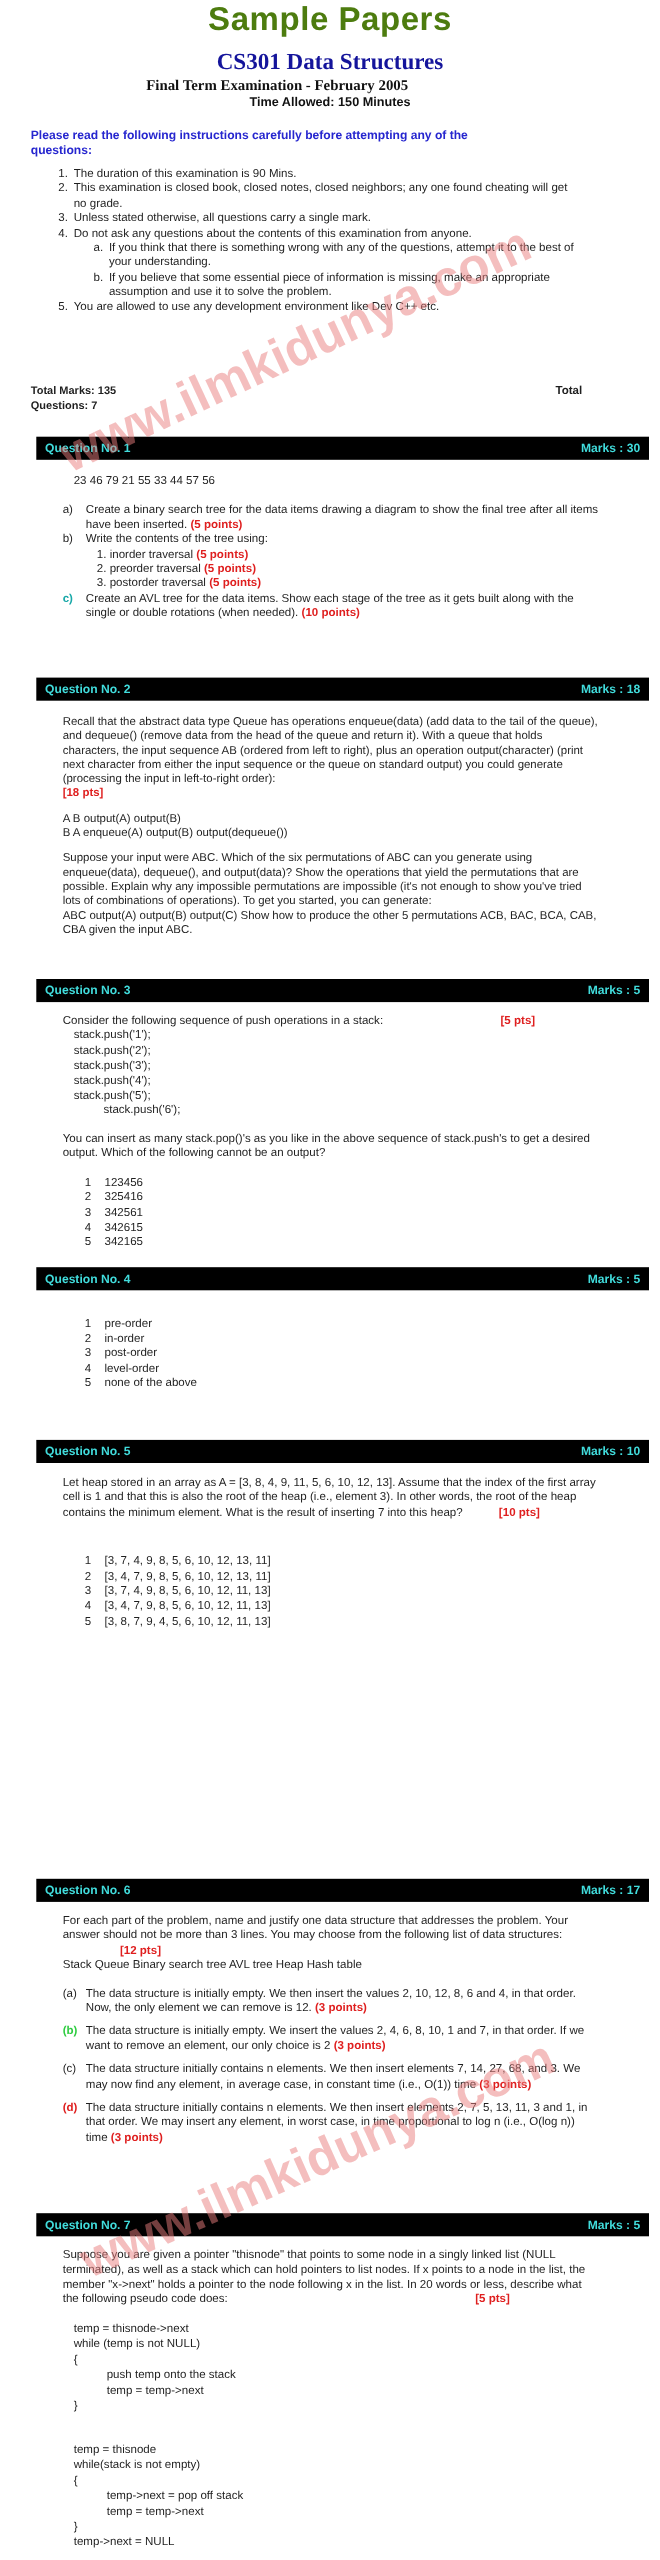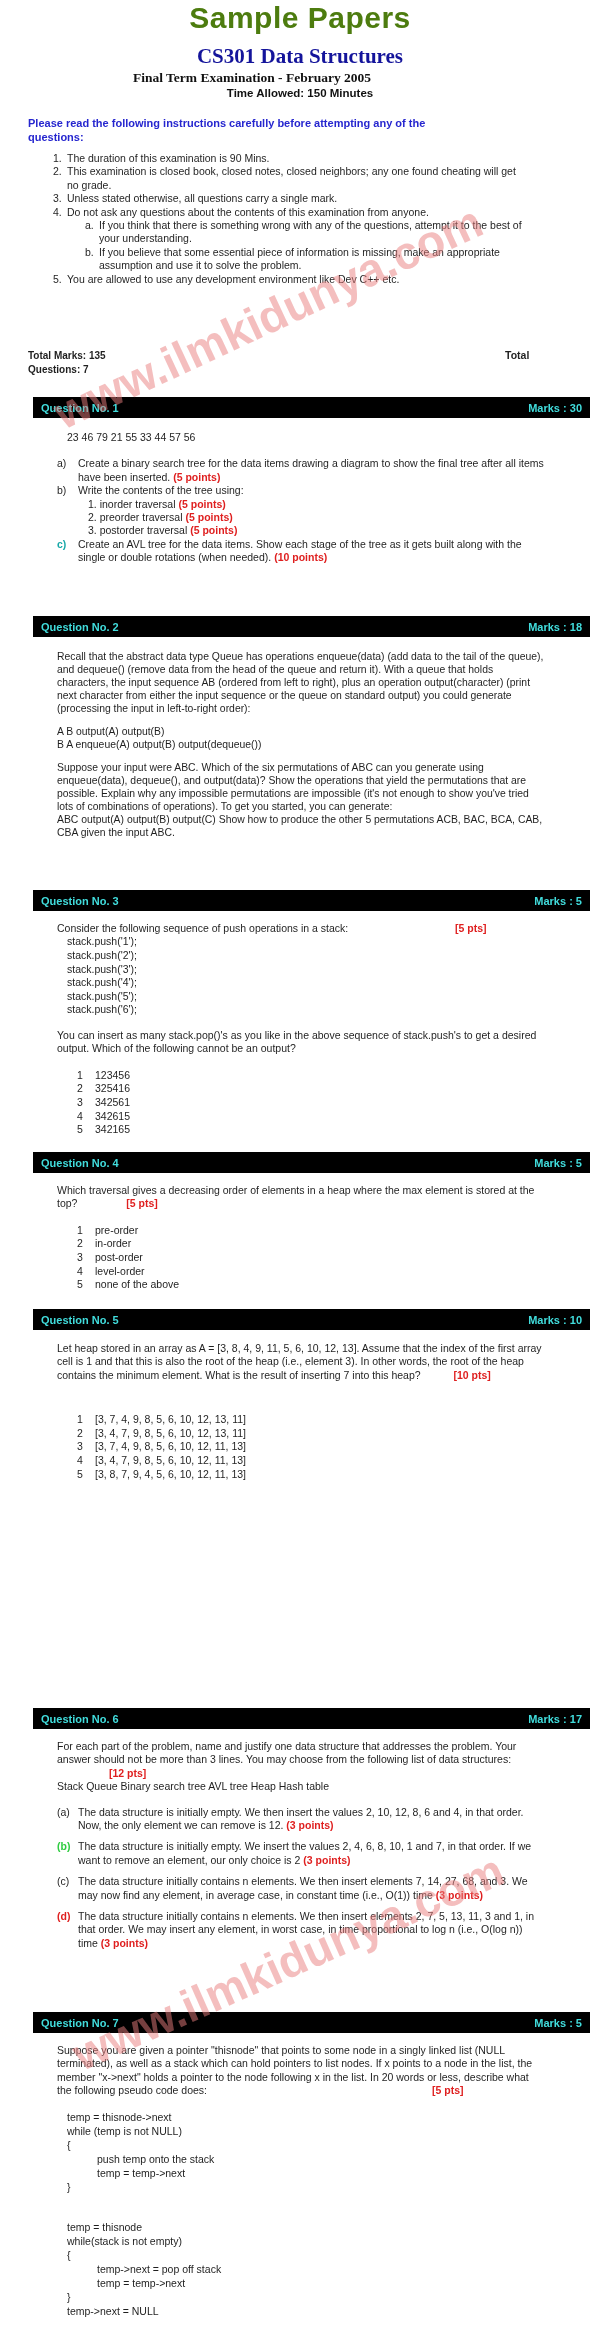--- a/index.html
+++ b/index.html
@@ -150,20 +150,21 @@
     </div>
   </div>
 </div>
 
 <div class="abs qbar" style="top:616px">
   <span>Question No. 2</span>
   <span>Marks : 18</span>
 </div>
 <div class="abs qbody q2body" style="top:650px">
   <div>Recall that the abstract data type Queue has operations enqueue(data) (add data to the tail of the queue), and dequeue() (remove data from the head of the queue and return it). With a queue that holds characters, the input sequence AB (ordered from left to right), plus an operation output(character) (print next character from either the input sequence or the queue on standard output) you could generate (processing the input in left-to-right order):</div>
+  <div class="red">[18 pts]</div>
   <div class="gap10">A B output(A) output(B)</div>
   <div>B A enqueue(A) output(B) output(dequeue())</div>
   <div class="gap10">Suppose your input were ABC. Which of the six permutations of ABC can you generate using enqueue(data), dequeue(), and output(data)? Show the operations that yield the permutations that are possible. Explain why any impossible permutations are impossible (it's not enough to show you've tried lots of combinations of operations). To get you started, you can generate:</div>
   <div>ABC output(A) output(B) output(C) Show how to produce the other 5 permutations ACB, BAC, BCA, CAB, CBA given the input ABC.</div>
 </div>
 
 <div class="abs qbar" style="top:890px">
   <span>Question No. 3</span>
   <span>Marks : 5</span>
 </div>
@@ -171,21 +172,21 @@
   <div class="rel">
     <span>Consider the following sequence of push operations in a stack:</span>
     <span class="red pts-abs-q3">[5 pts]</span>
   </div>
   <div class="indent1 code-block" style="line-height:13.6px">
       <div class="code-line" style="padding-left: 0px;">stack.push('1');</div>
       <div class="code-line" style="padding-left: 0px;">stack.push('2');</div>
       <div class="code-line" style="padding-left: 0px;">stack.push('3');</div>
       <div class="code-line" style="padding-left: 0px;">stack.push('4');</div>
       <div class="code-line" style="padding-left: 0px;">stack.push('5');</div>
-      <div class="code-line" style="padding-left: 0px;">stack.push('6');</div>
+      <div class="code-line" style="padding-left: 0px; margin-left: 27px;">stack.push('6');</div>
     </div>
   <div class="gap12">You can insert as many stack.pop()'s as you like in the above sequence of stack.push's to get a desired output. Which of the following cannot be an output?</div>
   <div class="gap13 opt-list">
       <div class="opt-row">
         <span class="opt-num">1</span>
         <span class="opt-text">123456</span>
       </div>
       <div class="opt-row">
         <span class="opt-num">2</span>
         <span class="opt-text">325416</span>
@@ -203,21 +204,20 @@
         <span class="opt-text">342165</span>
       </div>
     </div>
 </div>
 
 <div class="abs qbar" style="top:1152px">
   <span>Question No. 4</span>
   <span>Marks : 5</span>
 </div>
 <div class="abs qbody" style="top:1184px">
-  <div><span>Which traversal gives a decreasing order of elements in a heap where the max element is stored at the top? </span><span class="red pts-gap46">[5 pts]</span></div>
   <div class="gap13 opt-list">
       <div class="opt-row">
         <span class="opt-num">1</span>
         <span class="opt-text">pre-order</span>
       </div>
       <div class="opt-row">
         <span class="opt-num">2</span>
         <span class="opt-text">in-order</span>
       </div>
       <div class="opt-row">

